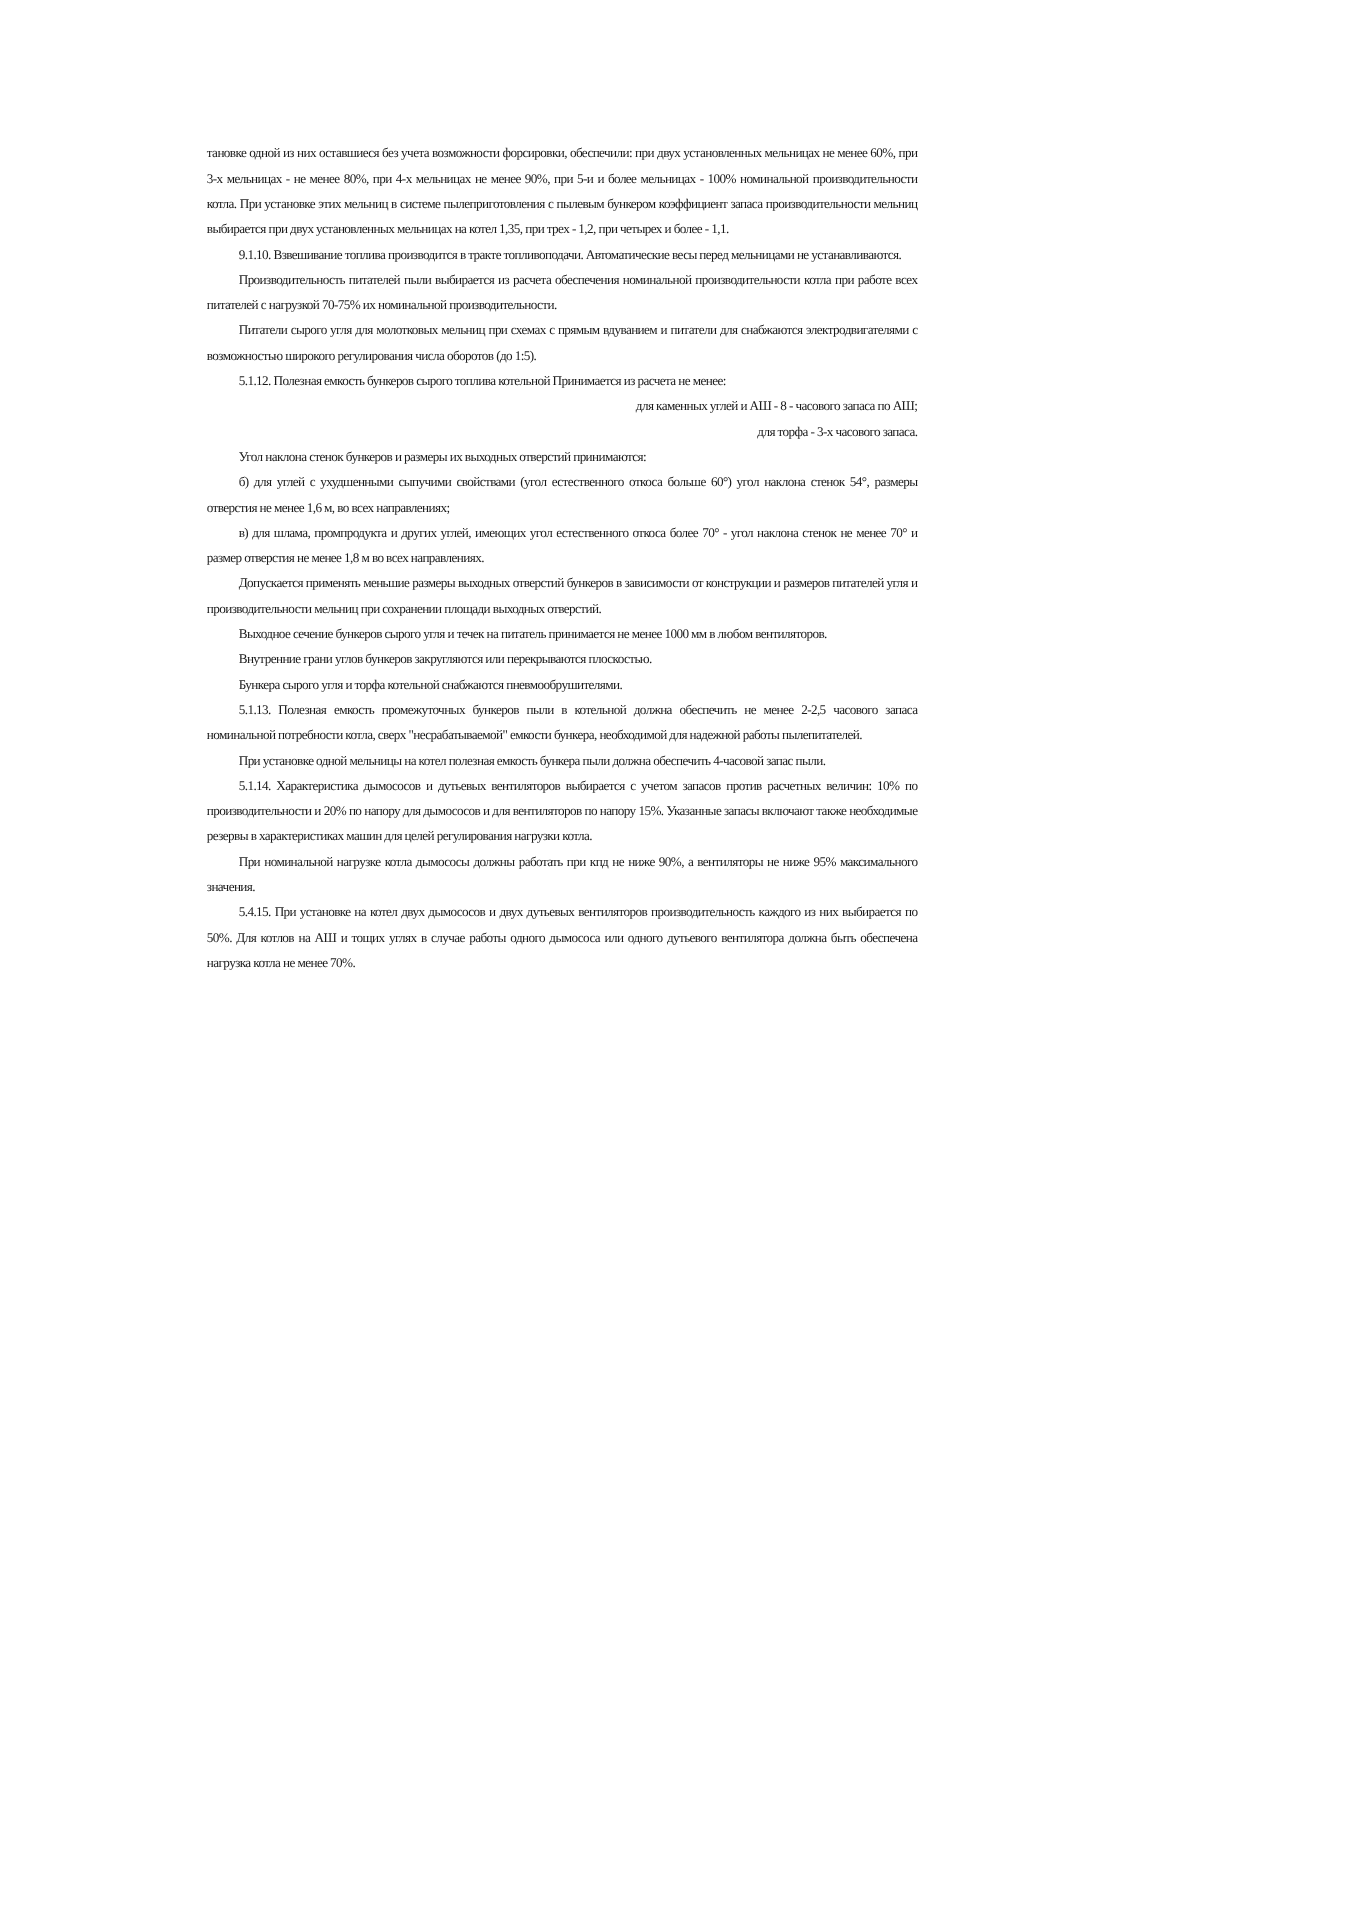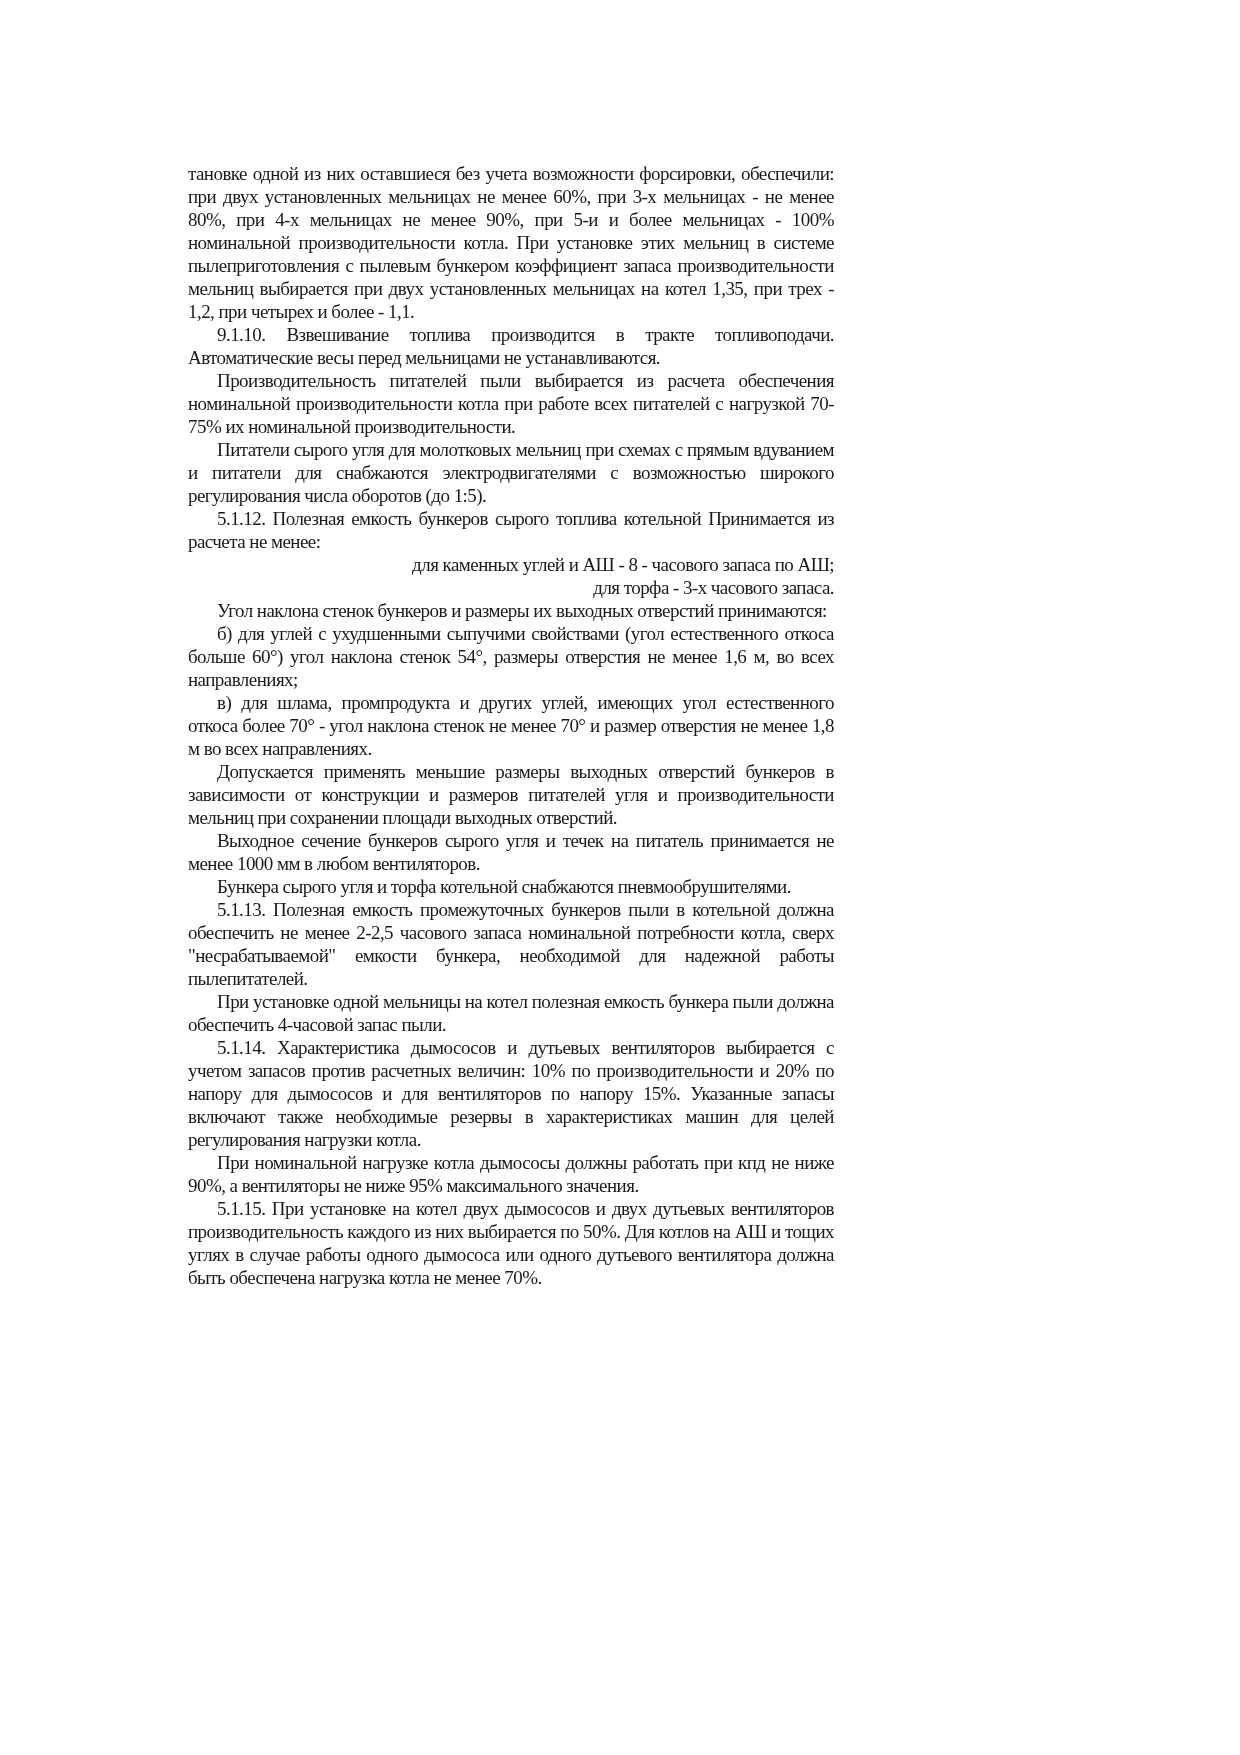--- a/index.html
+++ b/index.html
@@ -9,24 +9,24 @@
   }
   body {
     width: 1240px;
     height: 1755px;
     position: relative;
     overflow: hidden;
   }
   .page {
     position: absolute;
     left: 188px;
-    top: 162px;
+    top: 128px;
     width: 646px;
     font-family: "Liberation Serif", serif;
-    font-size: 19px;
+    font-size: 12px;
     line-height: 23px;
     color: #1a1a1a;
     letter-spacing: -0.55px;
     word-spacing: 0px;
   }
   .para {
     margin: 0;
     text-align: justify;
     text-indent: 29px;
   }
@@ -46,19 +46,20 @@
   <p class="para">Производительность питателей пыли выбирается из расчета обеспечения номинальной производительности котла при работе всех питателей с нагрузкой 70-75% их номинальной производительности.</p>
   <p class="para">Питатели сырого угля для молотковых мельниц при схемах с прямым вдуванием и питатели для снабжаются электродвигателями с возможностью широкого регулирования числа оборотов (до 1:5).</p>
   <p class="para">5.1.12. Полезная емкость бункеров сырого топлива котельной Принимается из расчета не менее:</p>
   <p class="para tight">для  каменных углей и АШ - 8 - часового запаса по АШ;</p>
   <p class="para tight">для торфа - 3-х часового запаса.</p>
   <p class="para">Угол наклона стенок бункеров и размеры их выходных отверстий принимаются:</p>
   <p class="para">б) для углей с ухудшенными сыпучими свойствами (угол естественного откоса больше 60°) угол наклона стенок 54°, размеры отверстия не менее 1,6 м, во всех направлениях;</p>
   <p class="para">в) для шлама, промпродукта и других углей, имеющих угол естественного откоса более 70° - угол наклона стенок не менее 70° и размер отверстия не менее 1,8 м во всех направлениях.</p>
   <p class="para">Допускается применять меньшие размеры выходных отверстий бункеров в зависимости от конструкции и размеров питателей угля и производительности мельниц при сохранении площади выходных отверстий.</p>
   <p class="para">Выходное сечение бункеров сырого угля и течек на питатель принимается не менее 1000 мм в любом вентиляторов.</p>
+  <p class="para">Внутренние грани углов бункеров закругляются или перекрываются плоскостью.</p>
   <p class="para">Бункера сырого угля и торфа котельной снабжаются пневмообрушителями.</p>
   <p class="para">5.1.13. Полезная емкость промежуточных бункеров пыли в котельной должна обеспечить не менее 2-2,5 часового запаса номинальной потребности котла, сверх "несрабатываемой" емкости бункера, необходимой для надежной работы пылепитателей.</p>
   <p class="para">При установке одной мельницы на котел полезная емкость бункера пыли должна обеспечить 4-часовой запас пыли.</p>
   <p class="para">5.1.14. Характеристика дымососов и дутьевых вентиляторов выбирается с учетом запасов против расчетных величин: 10% по производительности и 20% по напору для дымососов и для вентиляторов по напору 15%. Указанные запасы включают также необходимые резервы в характеристиках машин для целей регулирования нагрузки котла.</p>
   <p class="para">При номинальной нагрузке котла дымососы должны работать при кпд не ниже 90%, а вентиляторы не ниже 95% максимального значения.</p>
-  <p class="para">5.1.15. При установке на котел двух дымососов и двух дутьевых вентиляторов производительность каждого из них выбирается по 50%. Для котлов на АШ и тощих углях в случае работы одного дымососа или одного дутьевого вентилятора должна быть обеспечена нагрузка котла не менее 70%.</p>
+  <p class="para">5.4.15. При установке на котел двух дымососов и двух дутьевых вентиляторов производительность каждого из них выбирается по 50%. Для котлов на АШ и тощих углях в случае работы одного дымососа или одного дутьевого вентилятора должна быть обеспечена нагрузка котла не менее 70%.</p>
 </div>
 
 </body></html>

